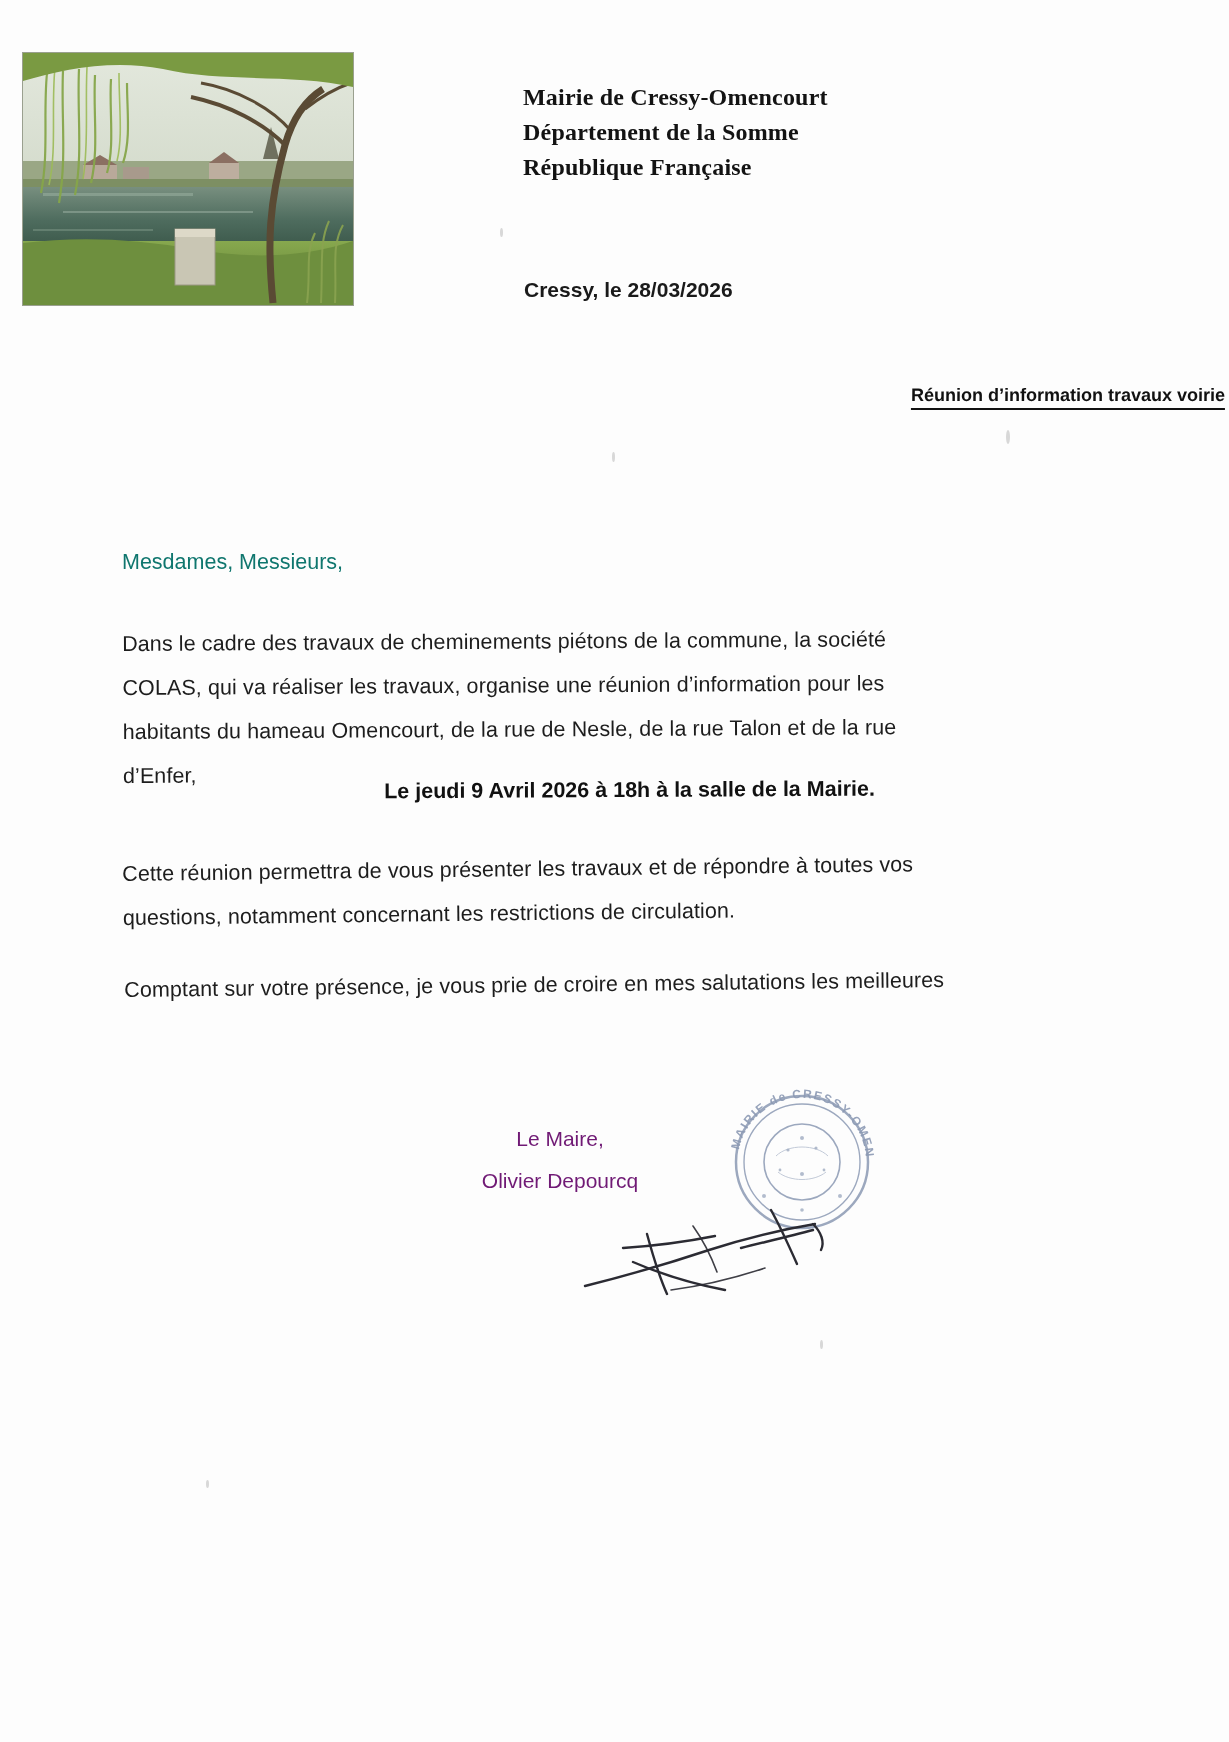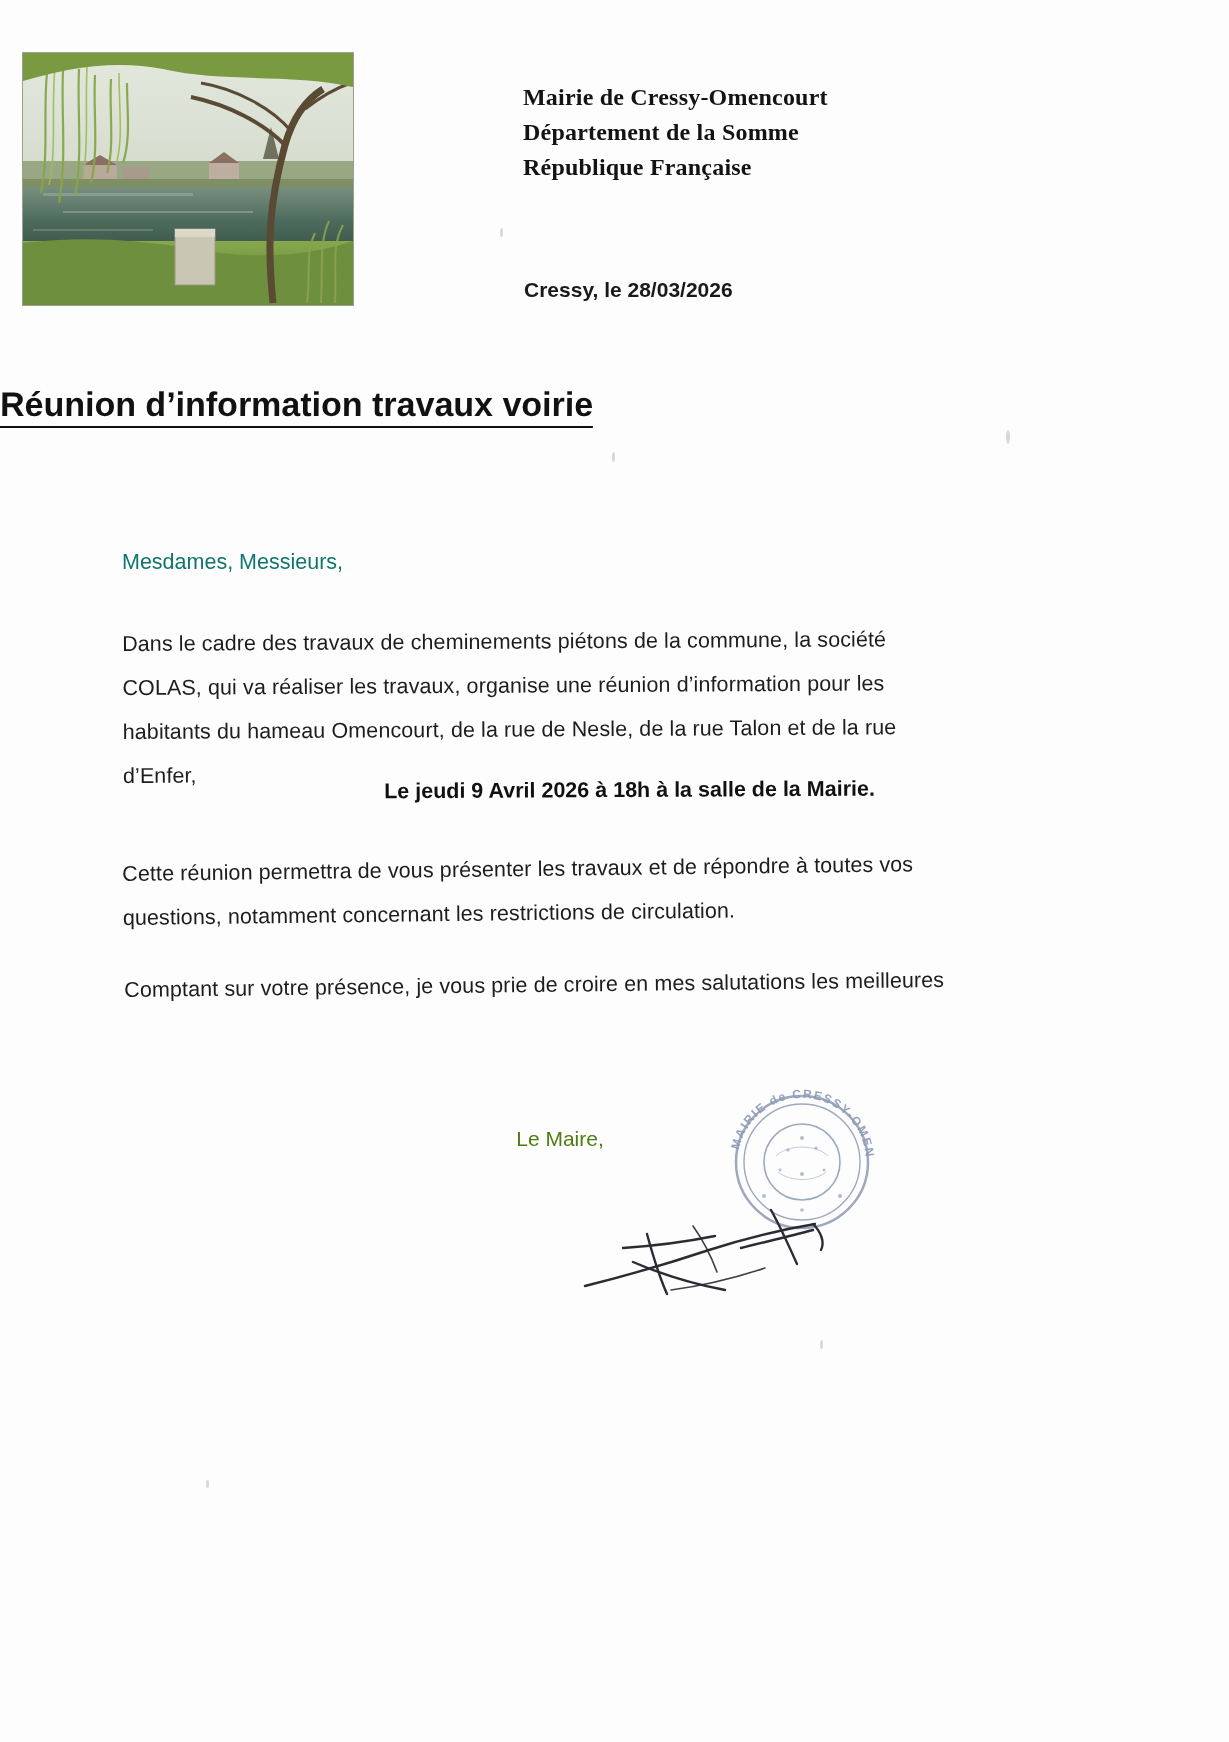--- a/index.html
+++ b/index.html
@@ -56,24 +56,24 @@
     font-family: "Liberation Sans", sans-serif;
     font-size: 21px;
     color: #1a1a1a;
     font-weight: bold;
   }
 
   
   .doc-title {
     position: absolute;
     left: 0;
-    right: 12px;
+    right: 4px;
     top: 385px;
-    text-align: left;
-    font-size: 34px;
+    text-align: right;
+    font-size: 18px;
     font-weight: bold;
     color: #111;
   }
   .doc-title span {
     border-bottom: 2px solid #111;
     padding-bottom: 2px;
     display: inline-block;
     transform: skewX(-0.4deg);
   }
 
@@ -130,21 +130,21 @@
 
   
   .sign-block {
     position: absolute;
     left: 420px;
     top: 1118px;
     width: 280px;
     text-align: center;
     font-size: 21px;
     line-height: 42px;
-    color: #4d7c0f;
+    color: #701a75;
   }
 
   .stamp {
     position: absolute;
     left: 718px;
     top: 1078px;
     width: 168px;
     height: 168px;
   }
   .stamp svg { display: block; width: 100%; height: 100%; }
@@ -259,20 +259,21 @@
   <div class="highlight">
     <span>Le jeudi 9 Avril 2026 à 18h à la salle de la Mairie.</span>
   </div>
 
   <div class="para para-2">Cette réunion permettra de vous présenter les travaux et de répondre à toutes vos questions, notamment concernant les restrictions de circulation.</div>
 
   <div class="para para-3">Comptant sur votre présence, je vous prie de croire en mes salutations les meilleures</div>
 
   <div class="sign-block">
     <div>Le Maire,</div>
+    <div>Olivier Depourcq</div>
   </div>
 
   <div class="stamp">
     <svg viewBox="0 0 168 168" aria-hidden="true">
       <defs>
         <path id="arcTop" d="M 20 84 A 64 64 0 0 1 148 84"></path>
         <path id="arcBottom" d="M 26 84 A 58 58 0 0 0 142 84"></path>
       </defs>
       <g stroke="#8c9ab4" fill="none" opacity="0.85">
         <circle cx="84" cy="84" r="66" stroke-width="2.5"></circle>

